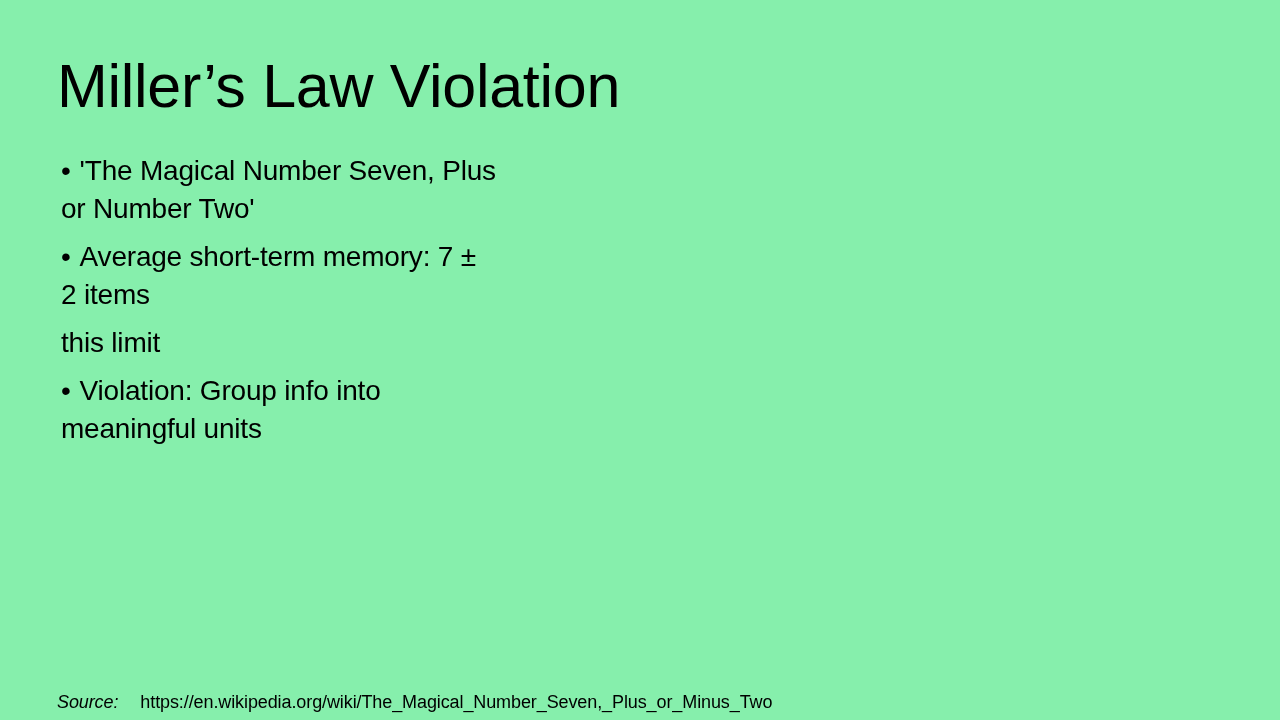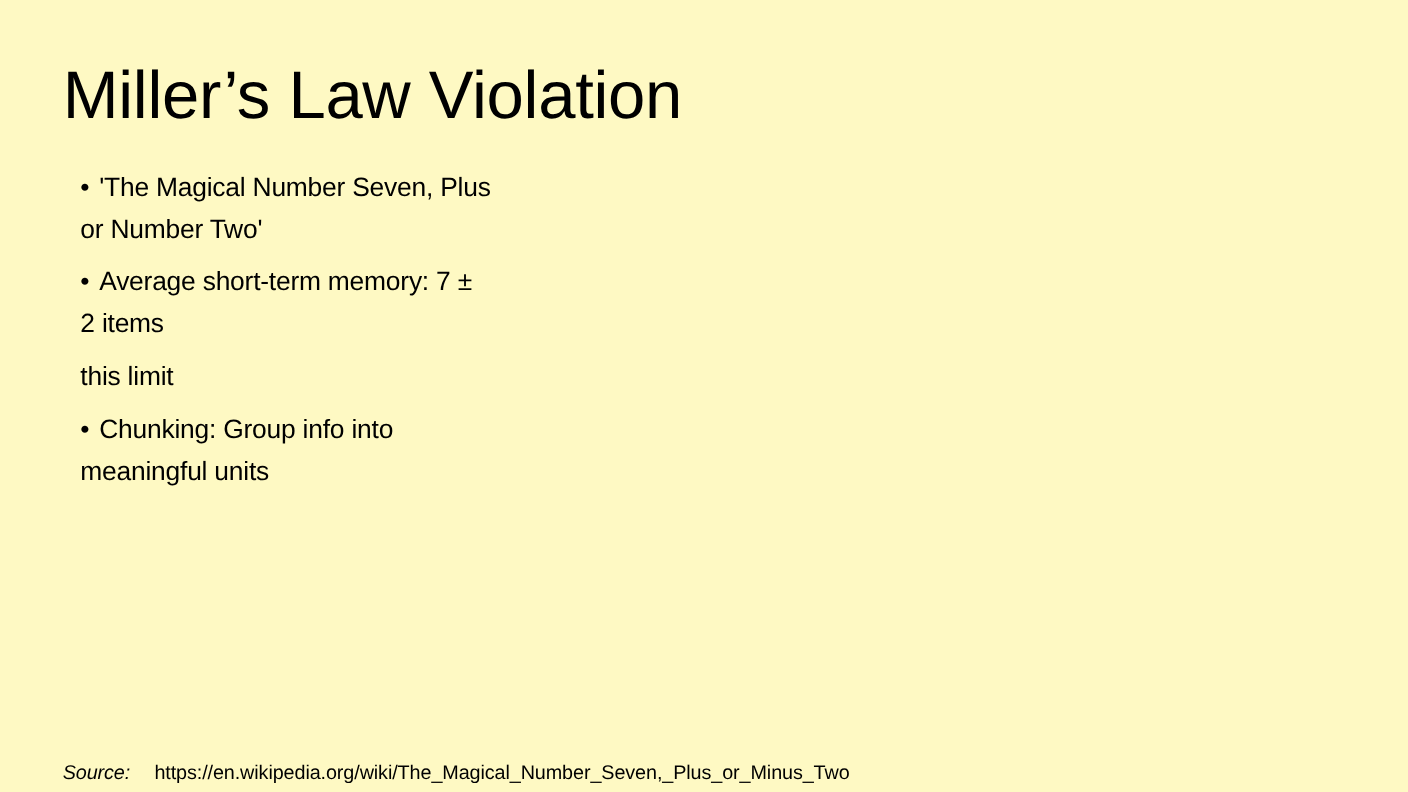--- a/index.html
+++ b/index.html
@@ -4,21 +4,21 @@
 <style>
   html, body {
     margin: 0;
     padding: 0;
     background: #ffffff;
   }
   .slide {
     position: relative;
     width: 1280px;
     height: 720px;
-    background: #fef9c3;
+    background: #86efac;
     overflow: hidden;
     color: #000000;
     font-family: "Liberation Sans", sans-serif;
   }
   .title {
     position: absolute;
     left: 57px;
     top: 56px;
     margin: 0;
     font-size: 61px;
@@ -27,22 +27,22 @@
     letter-spacing: -0.3px;
     white-space: nowrap;
   }
   .bullets {
     position: absolute;
     left: 57px;
     top: 152px;
     width: 580px;
   }
   .bullet {
-    margin: 0 0 10px 16px;
-    font-size: 24px;
+    margin: 0 0 10px 4px;
+    font-size: 28px;
     font-weight: 400;
     line-height: 38px;
     letter-spacing: -0.2px;
   }
   .line {
     display: block;
     white-space: nowrap;
   }
   .marker {
     margin-right: 9px;
@@ -82,21 +82,21 @@
     <p class="bullet">
       <span class="line"><span class="marker">•</span><span>Average short-term memory: 7 ±</span></span>
       <span class="line">2 items</span>
     </p>
 
     <p class="bullet">
       <span class="line">this limit</span>
     </p>
 
     <p class="bullet">
-      <span class="line"><span class="marker">•</span><span>Chunking: Group info into</span></span>
+      <span class="line"><span class="marker">•</span><span>Violation: Group info into</span></span>
       <span class="line">meaningful units</span>
     </p>
 
   </div>
 
   <p class="source">
     <span class="src-label">Source:</span><span class="src-url">https://en.wikipedia.org/wiki/The_Magical_Number_Seven,_Plus_or_Minus_Two</span>
   </p>
 
 </div>

